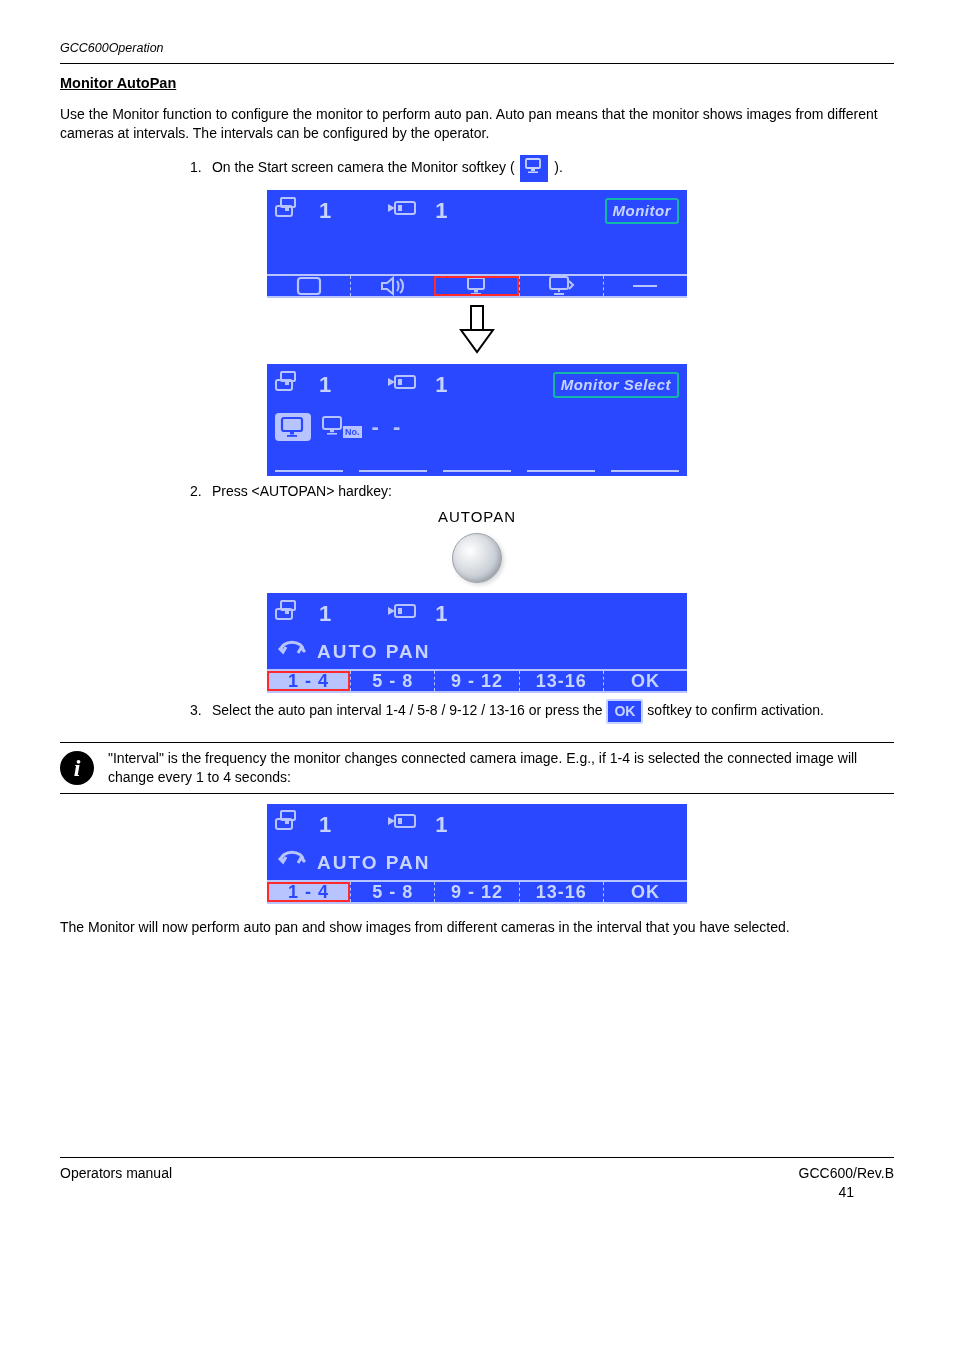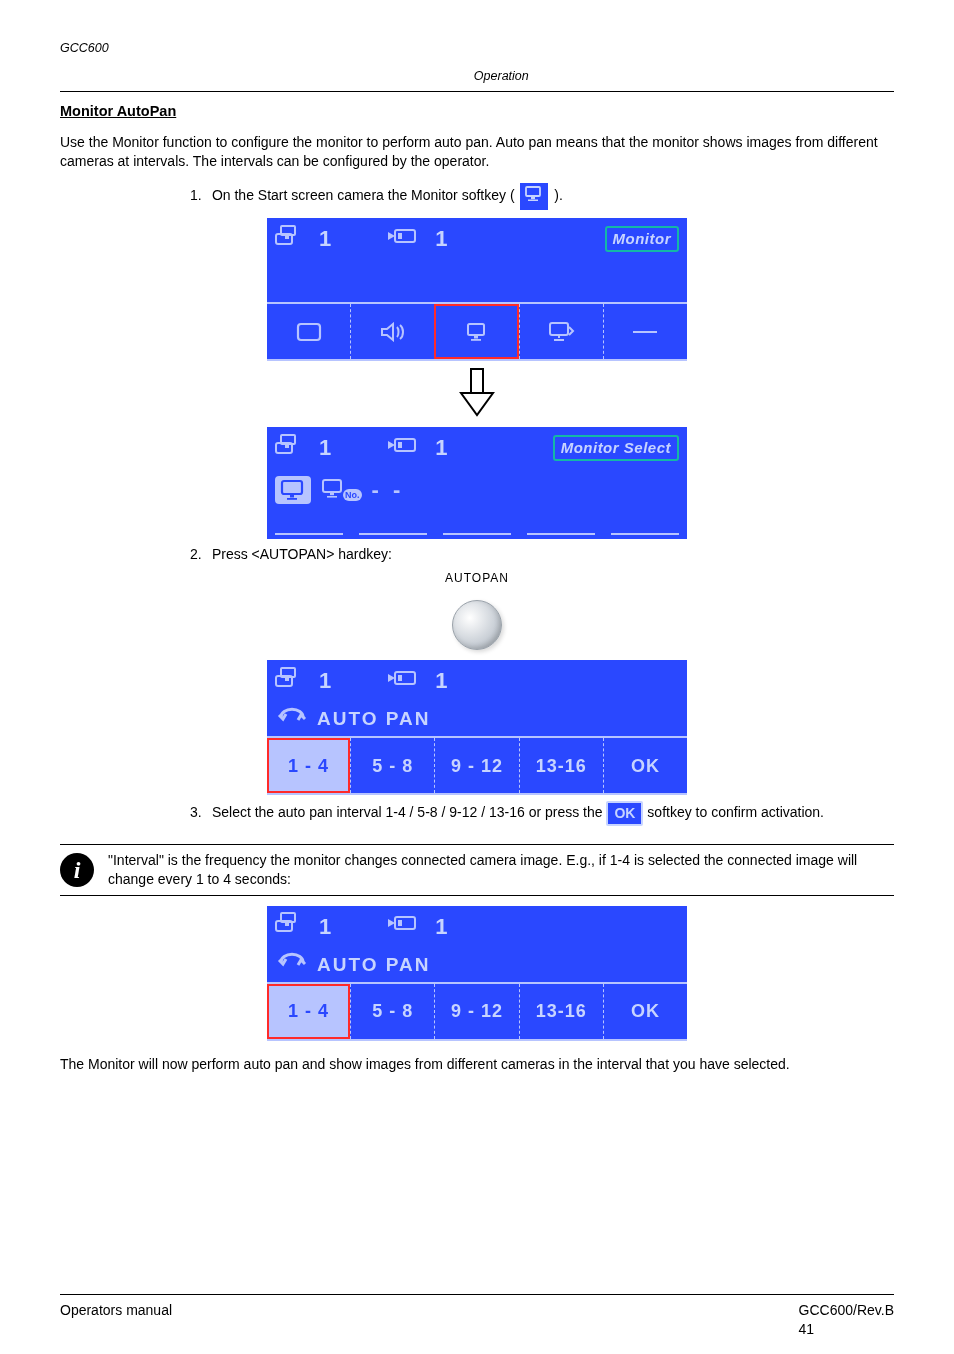--- a/index.html
+++ b/index.html
@@ -17,21 +17,21 @@
     border-top: 1px solid #000;
     margin-bottom: 10px;
     width: 100%;
   }
   .header-row {
     display: flex;
     font-style: italic;
     font-size: 12.5px;
     margin-bottom: 6px;
   }
-  .header-right { text-align: center; flex: 1; margin-top: 28px; }
+  .header-right { text-align: left; flex: 1; }
   .section-title {
     font-weight: bold;
     font-size: 14.5px;
     text-decoration: underline;
     margin-bottom: 12px;
   }
   .body-para { margin-bottom: 12px; }
   .step { margin-left: 130px; margin-bottom: 6px; }
   .step-num { display: inline-block; width: 18px; }
   .inline-icon {
@@ -68,21 +68,21 @@
     border-radius: 3px;
     margin-left: auto;
     font-style: italic;
     font-weight: bold;
     letter-spacing: 0.5px;
   }
   .tabrow {
     display:flex;
     border-top: 2px solid #b7c4ff;
     border-bottom: 2px solid #b7c4ff;
-    height: 59px;
+    height: 24px;
     align-items:flex-end;
   }
   .tabcell {
     flex:1;
     display:flex;
     align-items:center;
     justify-content:center;
     height:100%;
     border-left: 1px dashed #b7c4ff;
     font-size:18px;
@@ -108,21 +108,21 @@
     flex:1;
     margin:0 8px;
     border-top:2px solid #b7c4ff;
     height:2px;
   }
   .arrow-down {
     width:60px; margin: 0 auto 6px auto; text-align:center;
   }
   .arrow-down svg { display:block; margin:0 auto; }
   .autopan-block { text-align:center; margin: 0 auto 10px auto; }
-  .autopan-label { font-size:12px; letter-spacing:1px; margin-bottom:14px; }
+  .autopan-label { font-size:15px; letter-spacing:1px; margin-bottom:6px; }
   .autopan-btn {
     width:50px; height:50px; border-radius:50%;
     background: radial-gradient(circle at 35% 35%, #fff, #c9cfd6 60%, #9aa2aa 100%);
     border:1px solid #9aa2aa;
     margin:0 auto;
     box-shadow: inset -2px -2px 5px rgba(0,0,0,.15), 2px 2px 4px rgba(0,0,0,.15);
   }
   .ok-badge {
     display:inline-block;
     background:#2a48ff;
@@ -154,21 +154,21 @@
   }
   
   .glyph { display:inline-block; }
   .footer {
     margin-top:220px;
     border-top:1px solid #000;
     padding-top:6px;
     display:flex;
     font-size:14px;
   }
-  .footer .right { margin-left:auto; text-align:left; }
+  .footer .right { margin-left:auto; text-align:center; }
 </style>
 </head>
 <body>
 
 <div class="header-row">
   <div>GCC600</div>
   <div class="header-right">Operation</div>
 </div>
 <div class="header-line"></div>
 
@@ -284,21 +284,21 @@
           <rect x="10" y="16" width="4" height="2.5" fill="#2a48ff"></rect>
           <rect x="7" y="19" width="10" height="1.8" fill="#2a48ff"></rect>
         </svg>
     </span>
     <span class="glyph" style="display:inline-flex;align-items:flex-end">
       <svg width="28" height="24" viewBox="0 0 28 24">
           <rect x="2" y="2" width="18" height="12" rx="2" fill="none" stroke="#b7c4ff" stroke-width="2"></rect>
           <rect x="9" y="15" width="4" height="2.2" fill="#b7c4ff"></rect>
           <rect x="6" y="18" width="10" height="1.6" fill="#b7c4ff"></rect>
         </svg>
-      <span style="font-size:9px;background:#b7c4ff;color:#2a48ff;padding:0 2px;border-radius:6px;margin-left:-6px;margin-bottom:1px">No.</span>
+      <span style="font-size:9px;background:#b7c4ff;color:#2a48ff;padding:0 2px;border-radius:0;margin-left:-6px;margin-bottom:1px">No.</span>
     </span>
     <span style="font-size:22px;letter-spacing:4px;color:#b7c4ff">- -</span>
   </div>
   <div class="underline-slots">
     <div class="slot"></div>
       <div class="slot"></div>
       <div class="slot"></div>
       <div class="slot"></div>
       <div class="slot"></div>
   </div>

